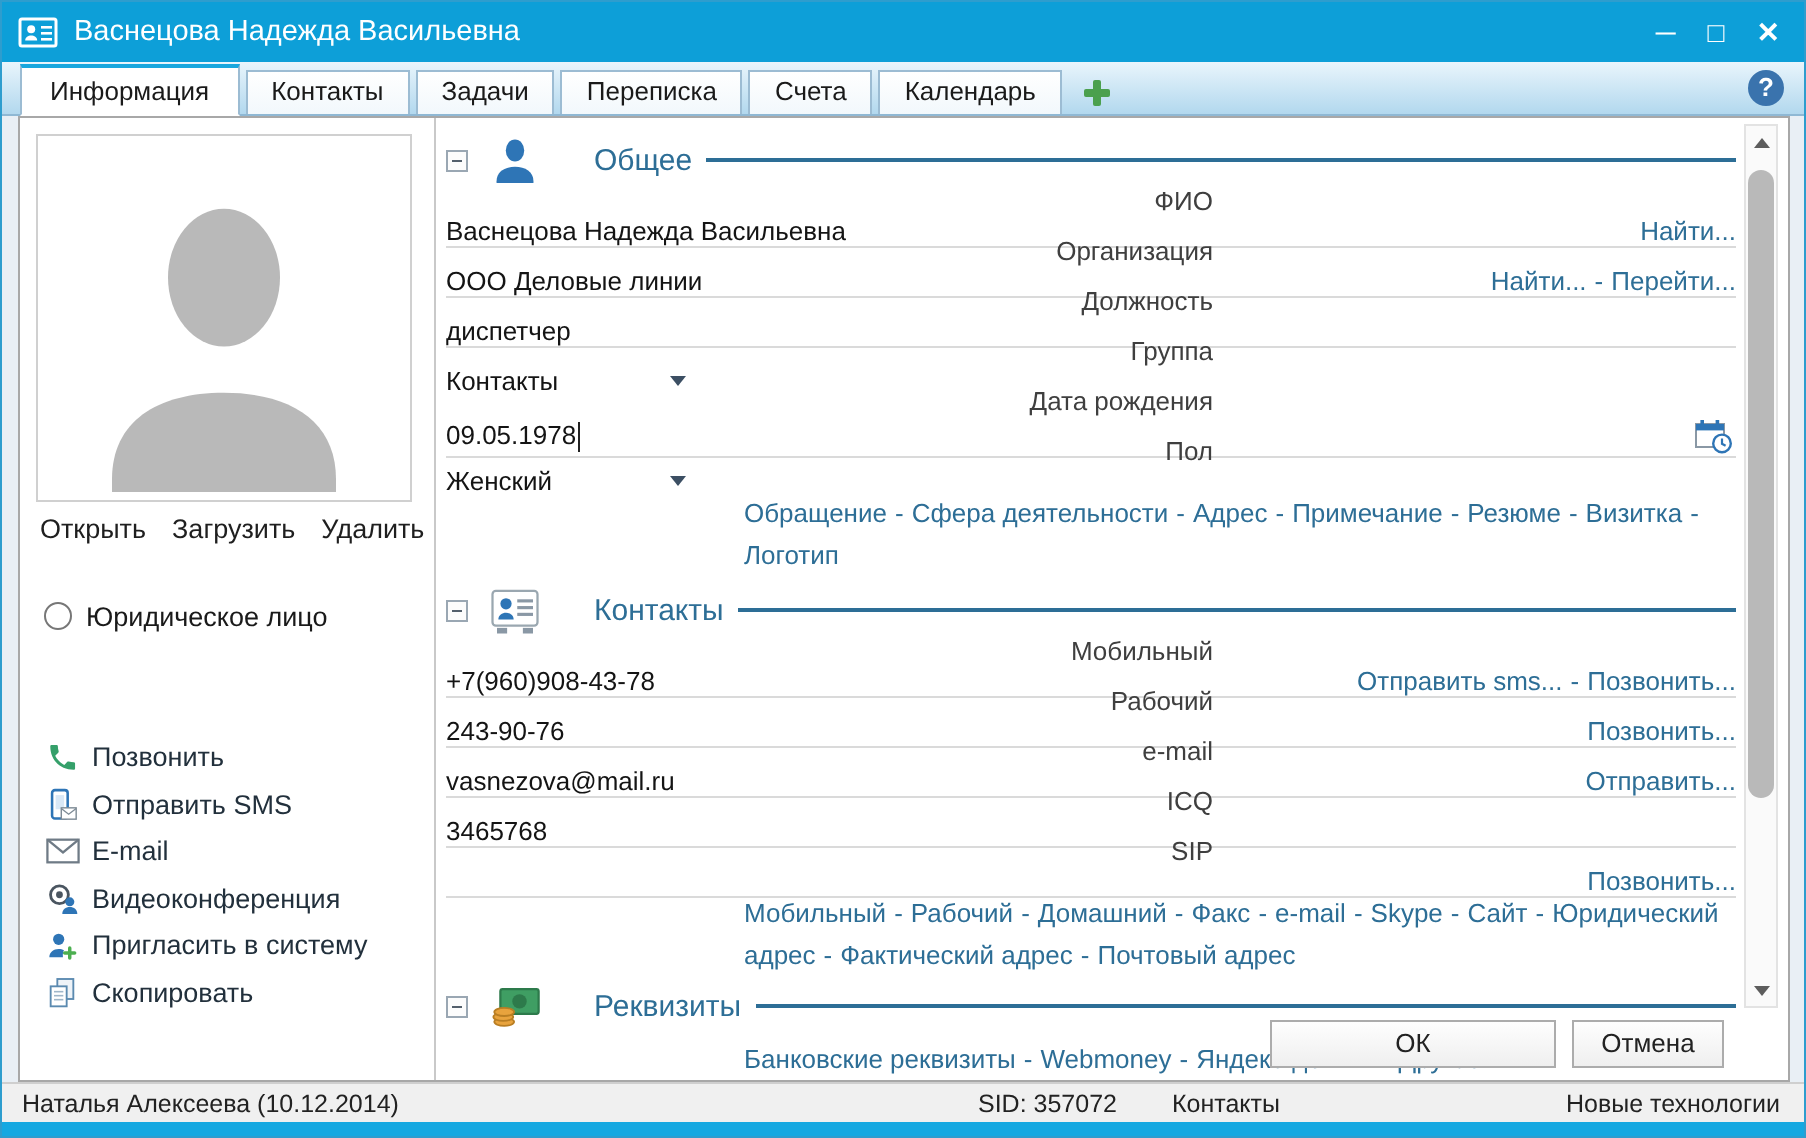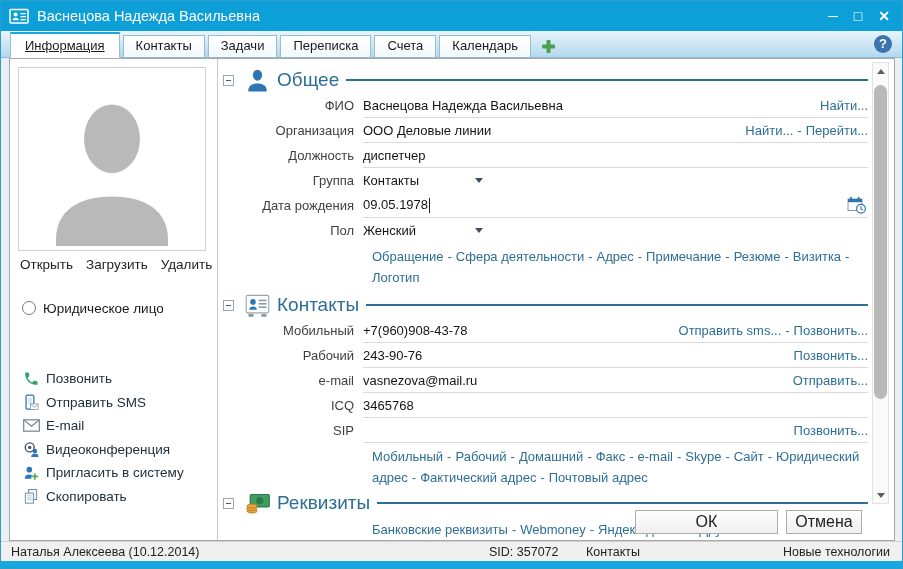--- a/index.html
+++ b/index.html
@@ -17,21 +17,21 @@
   .win-controls{ display:flex; gap:16px; margin-right:4px; }
   .win-controls span{ color:#fff; font-size:14px; line-height:30px; cursor:pointer; font-weight:bold; }
   
   .tabstrip{ position:absolute; top:30px; left:0; right:0; height:27px;
     background:linear-gradient(#e9f5fc, #b2d8ee); border-bottom:1px solid #8fb8d4;
     display:flex; align-items:flex-end; padding-left:9px; }
   .tab{ position:relative; height:22px; line-height:20px; padding:0 12px; margin-right:3px;
     background:linear-gradient(#ffffff,#f2f8fc); border:1px solid #9cbcd3; border-bottom:none;
     font-size:13px; color:#1a1a1a; cursor:pointer; }
   .tab.active{ height:26px; line-height:24px; background:#fff; border:1px solid #9cbcd3;
-    border-top:2px solid #19a7de; border-bottom:1px solid #fff; margin-bottom:-1px; z-index:2; padding:0 14px;text-decoration:underline; }
+    border-top:2px solid #19a7de; border-bottom:1px solid #fff; margin-bottom:-1px; z-index:2; padding:0 14px; }
   .tab-add{ margin:0 0 3px 7px; cursor:pointer; display:flex; align-items:center; }
   .help-btn{ position:absolute; right:10px; bottom:4px; width:18px; height:18px; border-radius:50%;
     background:#3a73ad; color:#fff; font-weight:bold; font-size:13px; text-align:center; line-height:18px; cursor:pointer; }
   
   .main{ position:absolute; top:57px; left:8px; width:886px; height:483px;
     background:#fff; border:1px solid #a8a8a8; }
   
   .left-panel{ position:absolute; left:0; top:0; bottom:0; width:208px; border-right:1px solid #c9c9c9; }
   .avatar-box{ position:absolute; left:8px; top:8px; width:188px; height:184px;
     border:1px solid #d0d0d0; background:#fff; display:flex; align-items:flex-end; justify-content:center; overflow:hidden;}
@@ -45,23 +45,23 @@
   .action-list{ position:absolute; left:12px; top:308px; }
   .action-row{ display:flex; align-items:center; height:23.5px; cursor:pointer; }
   .action-row .a-icon{ width:18px; height:17px; margin-right:6px; display:flex; align-items:center; justify-content:center; }
   .action-row .a-label{ font-size:13.5px; color:#22303c; }
   
   .form{ position:absolute; left:213px; top:0; right:26px; }
   .sec{ display:flex; align-items:center; height:26px; margin-top:8px; }
   .collapse{ width:11px; height:11px; border:1px solid #9aa7b3; background:#fcfcfc; position:relative; cursor:pointer; flex:none; }
   .collapse::after{ content:""; position:absolute; left:2px; right:2px; top:4px; height:1px; background:#54606c; }
   .sec-icon{ width:27px; height:27px; margin:0 6px 0 10px; display:flex; align-items:center; justify-content:center; flex:none; }
-  .sec-title{ color:#2d6e96; font-size:19px; white-space:nowrap; }
+  .sec-title{ color:#2d6e96; font-size:15px; white-space:nowrap;margin-left:20px; }
   .sec-rule{ flex:1; height:2px; background:#2d6e96; margin-left:7px; }
-  .frow{ display:flex; align-items:stretch; height:25px; }
+  .frow{ display:flex; align-items:stretch; height:25px;flex-direction:column; }
   .flabel{ width:140px; text-align:right; padding-right:9px; color:#3f3f3f; align-self:center; white-space:nowrap; }
   .fctrl{ flex:1; display:flex; align-items:center; justify-content:space-between;
     border-bottom:1px solid #dadada; cursor:text; }
   .fctrl.noline{ border-bottom-color:transparent; }
   .fvalue{ color:#141414; white-space:nowrap; }
   .caret{ display:inline-block; width:1px; height:15px; background:#222; vertical-align:middle; margin-left:1px; }
   .dd{ display:flex; align-items:center; width:120px; justify-content:space-between; cursor:pointer; }
   .dd-arrow{ width:0; height:0; border-left:4px solid transparent; border-right:4px solid transparent; border-top:5px solid #3c4f63; }
   .row-links{ white-space:nowrap; font-size:13px; }
   .rlink{ color:#2d6e96; cursor:pointer; }
@@ -71,21 +71,21 @@
   
   .scrollbar{ position:absolute; right:5px; top:3px; bottom:36px; width:17px;
     background:#fafafa; border:1px solid #e3e3e3; }
   .sb-btn{ position:absolute; left:0; right:0; height:16px; display:flex; align-items:center; justify-content:center; cursor:pointer; }
   .sb-btn.up{ top:0; } .sb-btn.down{ bottom:0; }
   .tri-up{ width:0; height:0; border-left:4px solid transparent; border-right:4px solid transparent; border-bottom:5px solid #5d5d5d; }
   .tri-down{ width:0; height:0; border-left:4px solid transparent; border-right:4px solid transparent; border-top:5px solid #5d5d5d; }
   .sb-thumb{ position:absolute; left:1px; right:1px; top:22px; height:314px; background:#b9b9b9; border-radius:7px; cursor:grab; }
   
   .btn{ position:absolute; top:509px; height:24px; background:linear-gradient(#fefefe,#efefef);
-    border:1px solid #acacac; font-size:16px; color:#222; text-align:center; line-height:22px; cursor:pointer; }
+    border:1px solid #acacac; font-size:13px; color:#222; text-align:center; line-height:22px; cursor:pointer; }
   .btn-ok{ left:634px; width:143px; }
   .btn-cancel{ left:785px; width:76px; }
   
   .statusbar{ position:absolute; top:540px; left:0; right:0; height:20px; background:#f0f0f0;
     border-top:1px solid #cfcfcf; font-size:12.5px; color:#222; }
   .statusbar span{ position:absolute; top:3px; white-space:nowrap; }
   .sb-user{ left:10px; } .sb-sid{ left:488px; } .sb-section{ left:585px; } .sb-brand{ right:12px; }
   .bottom-strip{ position:absolute; top:560px; left:0; right:0; height:7px; background:#15a8e1; }
 </style>
 </head>

